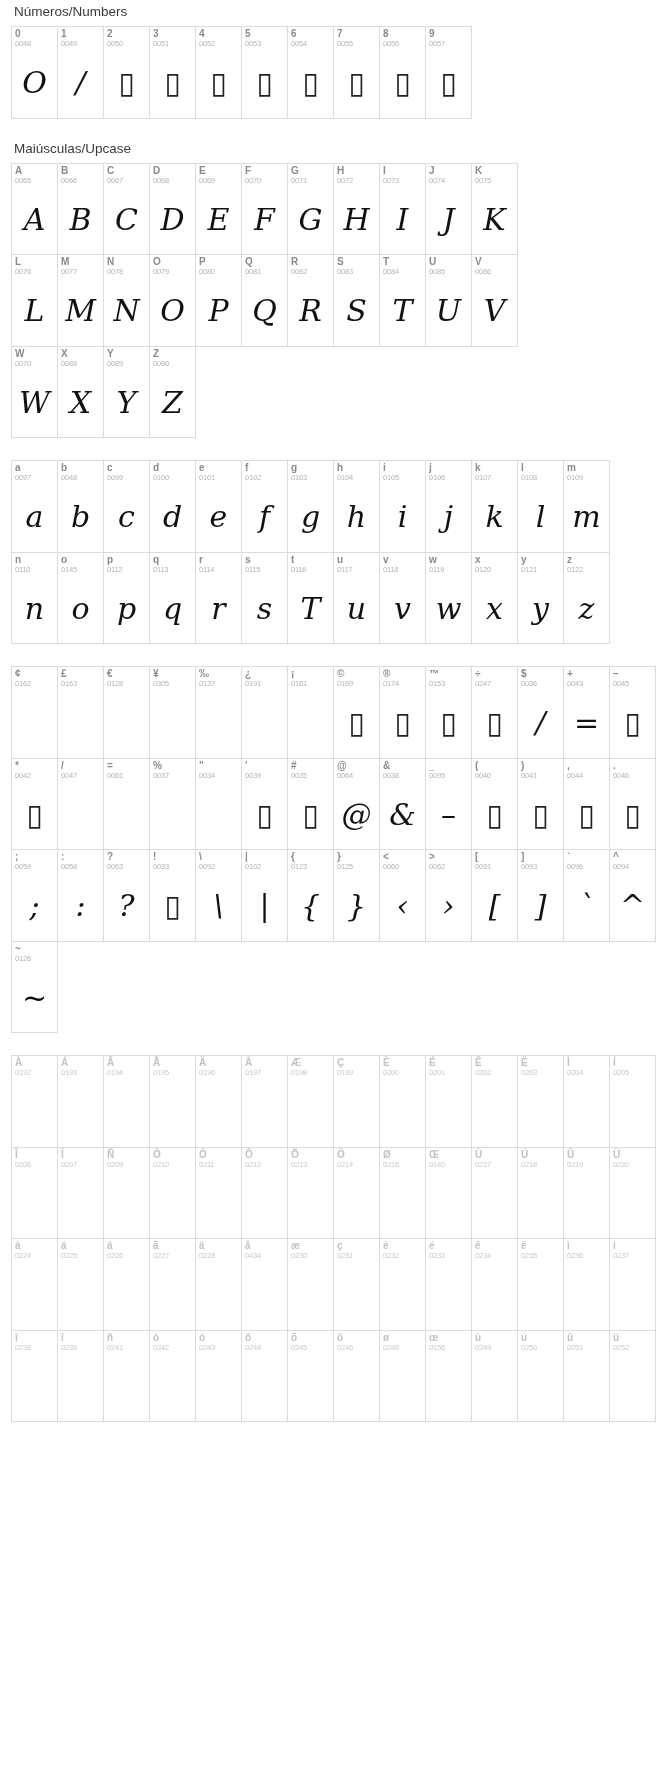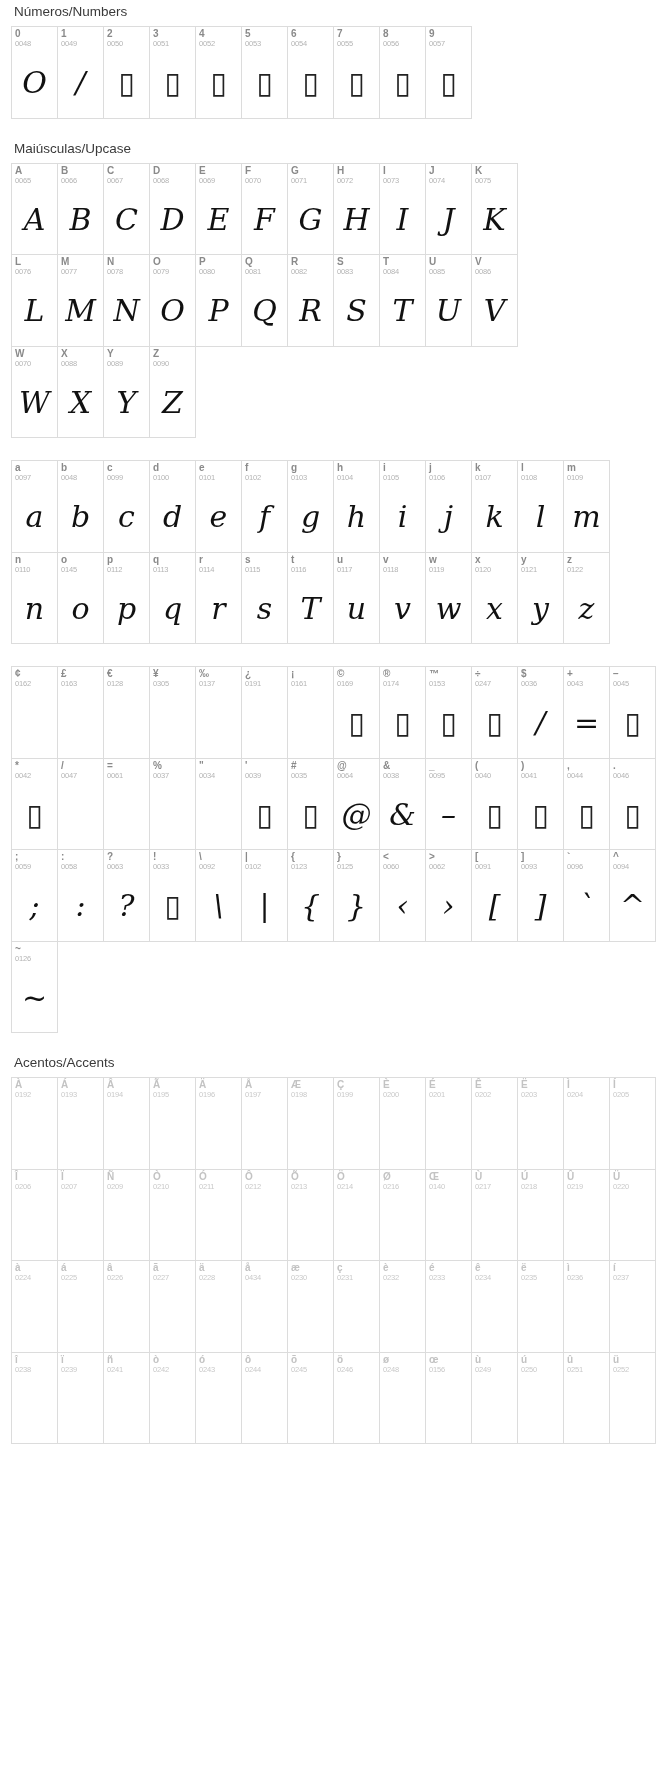--- a/index.html
+++ b/index.html
@@ -836,21 +836,20 @@
             <div class="hdr">
               <span class="ch">~</span>
               <span class="code">0126</span>
             </div>
             <div class="glyph script">~</div>
           </div>
         </div>
         <div class="spacer"></div>
       </div>
       <div class="section">
-        <div class="section-title">Acentos/Accents</div>
         <div class="grid accent-grid" style="width: 645px;">
           <div class="cell tall blank">
             <div class="hdr">
               <span class="ch">À</span>
               <span class="code">0192</span>
             </div>
             <div class="glyph "></div>
           </div>
           <div class="cell tall blank">
             <div class="hdr">

